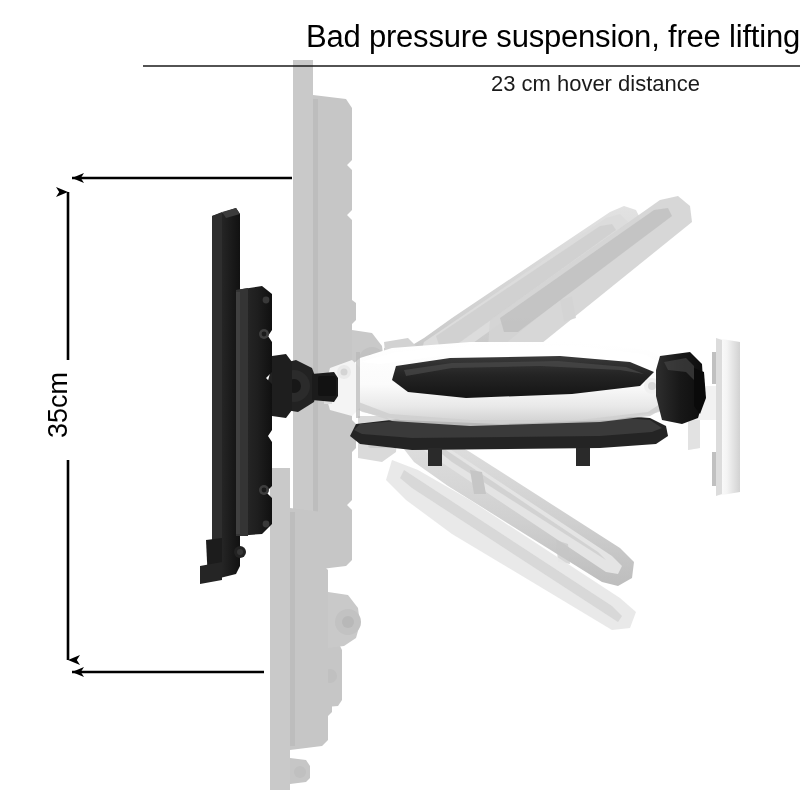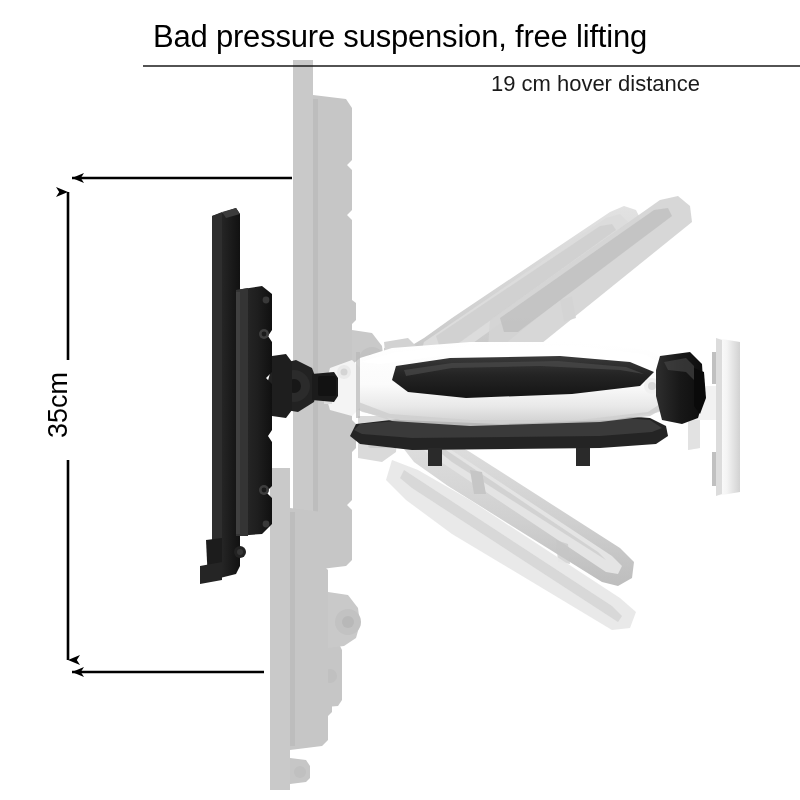--- a/index.html
+++ b/index.html
@@ -26,21 +26,21 @@
     left: 0; top: 0;
     width: 800px;
     height: 800px;
     display: block;
   }
   .txt-title {
     position: absolute;
     left: 0;
     top: 18px;
     width: 800px;
-    text-align: center;
+    text-align: right;
     font-size: 31px;
     line-height: 38px;
     color: #000000;
     letter-spacing: -0.2px;
     white-space: nowrap;
     font-family: "Liberation Sans", sans-serif;
   }
   .txt-sub {
     position: absolute;
     right: 100px;
@@ -286,16 +286,16 @@
       <line x1="292" y1="178" x2="72" y2="178" stroke="#000000" stroke-width="2.6" marker-end="url(#arrowL)"></line>
       <line x1="264" y1="672" x2="72" y2="672" stroke="#000000" stroke-width="2.6" marker-end="url(#arrowL)"></line>
       <line x1="68" y1="360" x2="68" y2="192" stroke="#000000" stroke-width="2.6" marker-end="url(#arrowV)"></line>
       <line x1="68" y1="460" x2="68" y2="660" stroke="#000000" stroke-width="2.6" marker-end="url(#arrowV)"></line>
     </g>
 
     <line x1="143" y1="66" x2="800" y2="66" stroke="#1a1a1a" stroke-width="1.6"></line>
   </svg>
 
   <div class="txt-title">Bad pressure suspension, free lifting</div>
-  <div class="txt-sub">19 cm hover distance</div>
+  <div class="txt-sub">23 cm hover distance</div>
   <div class="txt-dim">35cm</div>
 
 </div>
 
 </body></html>

